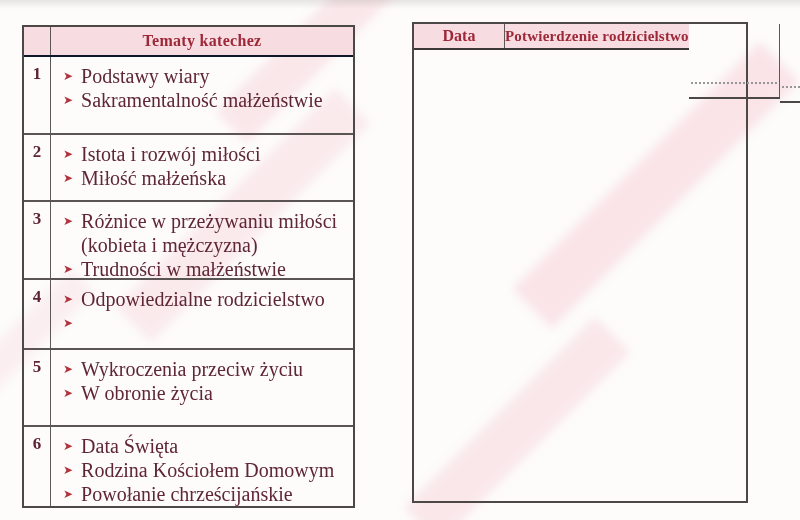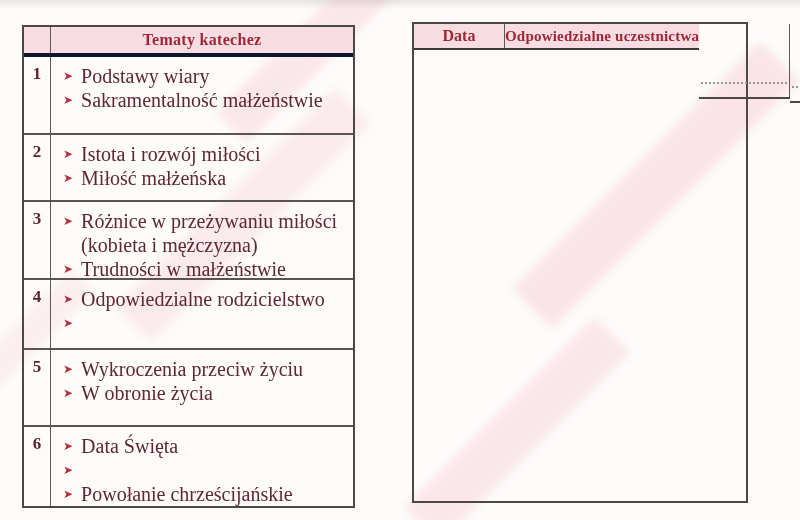--- a/index.html
+++ b/index.html
@@ -36,21 +36,21 @@
     position: absolute;
     left: 22px; top: 25px;
     width: 333px; height: 483px;
     border: 2px solid #4c4846;
     display: flex; flex-direction: column;
     background: transparent;
   }
   .lheader {
     display: flex;
     height: 30px;
-    border-bottom: 4px solid #0f172a;
+    border-bottom: 2px solid #0f172a;
     background: #f7dde1;
     flex: none;
   }
   .lheader .num-head {
     width: 27px;
     border-right: 1.5px solid #5d5855;
     flex: none;
   }
   .lheader .title-cell {
     flex: 1;
@@ -217,33 +217,34 @@
 
     <div class="lrow last">
       <div class="num-cell">6</div>
       <div class="items-cell">
         <div class="item">
             <span class="bullet">➤</span>
             <span class="itext">Data Święta</span>
           </div>
         <div class="item">
             <span class="bullet">➤</span>
+            <span class="itext">Rodzina Kościołem Domowym</span>
           </div>
         <div class="item">
             <span class="bullet">➤</span>
             <span class="itext">Powołanie chrześcijańskie</span>
           </div>
       </div>
     </div>
   </div>
 
   <div class="rtable">
     <div class="rheader">
       <div class="date-head">Data</div>
-      <div class="conf-head">Odpowiedzialne uczestnictwa</div>
+      <div class="conf-head">Potwierdzenie rodzicielstwo</div>
     </div>
 
     <div class="rrow" style="height:75px">
       <div class="date-cell">
           <div class="dotline"></div>
         </div>
       <div class="conf-cell"></div>
     </div>
     <div class="rrow" style="height:79px">
       <div class="date-cell">

